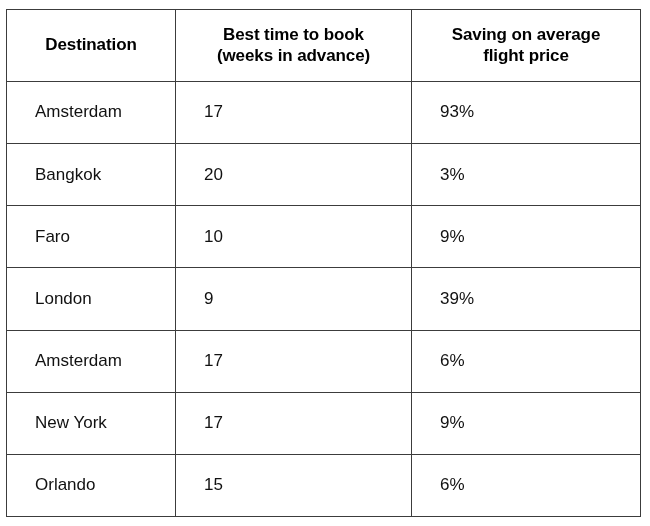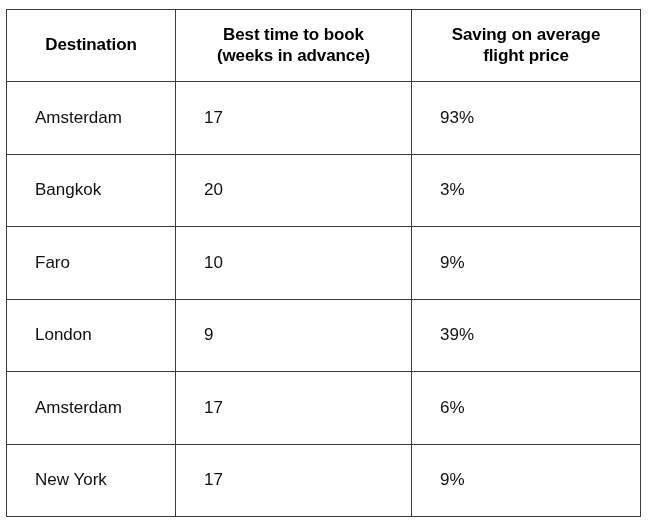--- a/index.html
+++ b/index.html
@@ -132,16 +132,21 @@
         <tr>
           <td class="cell-destination">Amsterdam</td>
           <td class="cell-weeks">17</td>
           <td class="cell-saving">6%</td>
         </tr>
         <tr>
           <td class="cell-destination">New York</td>
           <td class="cell-weeks">17</td>
           <td class="cell-saving">9%</td>
         </tr>
+        <tr>
+          <td class="cell-destination">Orlando</td>
+          <td class="cell-weeks">15</td>
+          <td class="cell-saving">6%</td>
+        </tr>
       </tbody>
     </table>
   </div>
 </div>
 
 </body></html>

